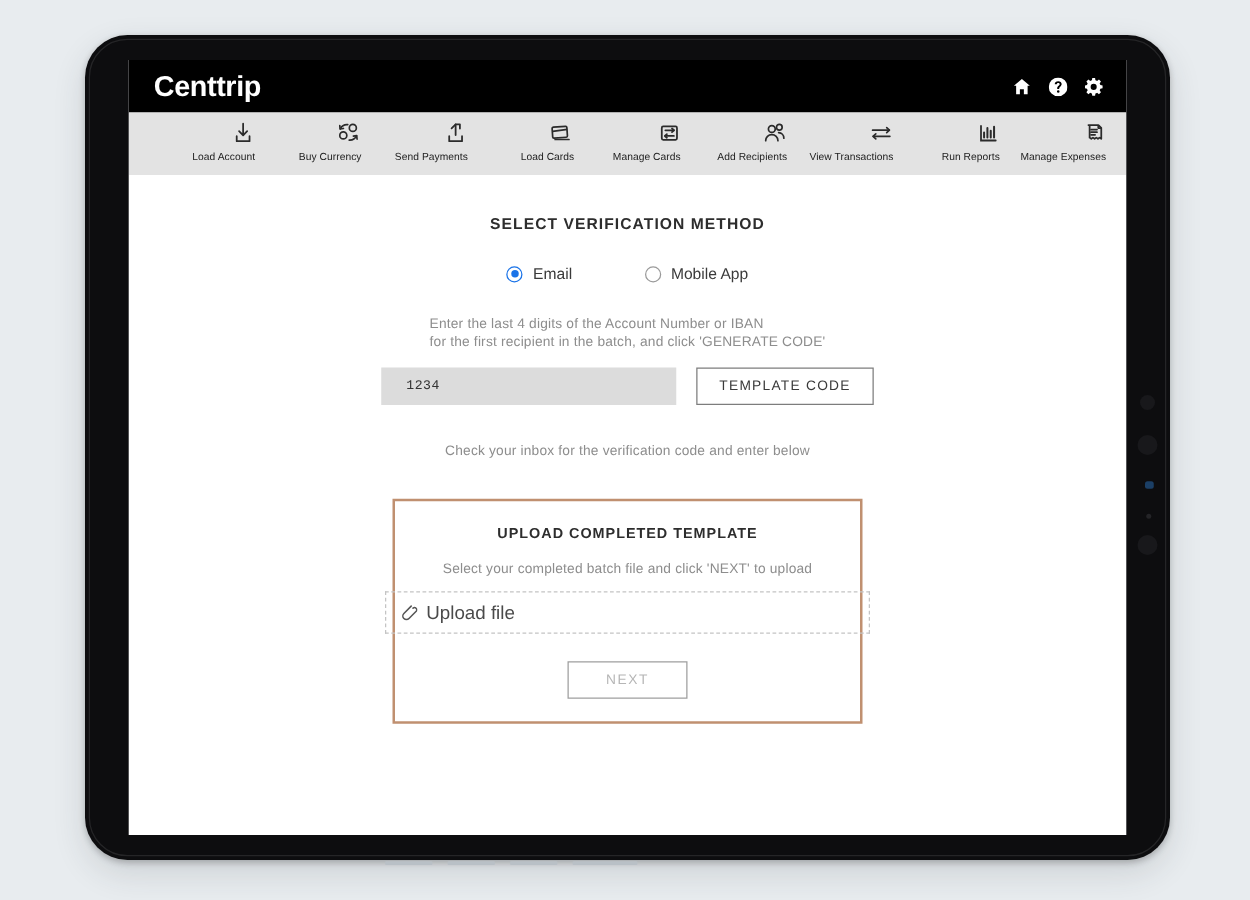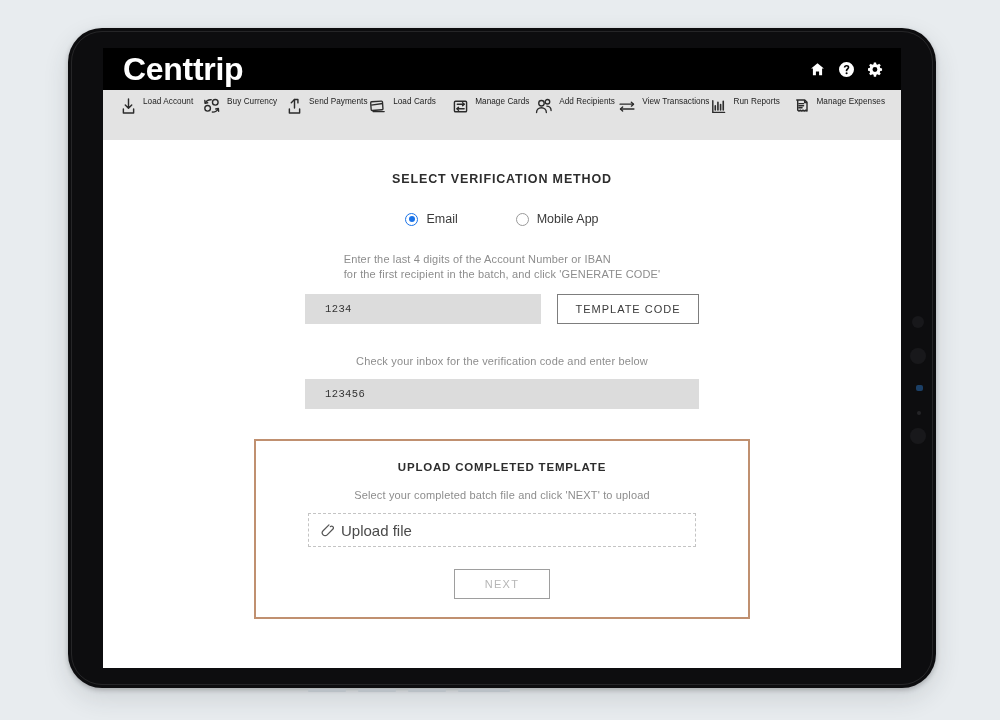--- a/index.html
+++ b/index.html
@@ -63,40 +63,40 @@
   #app-header {
     height: 42px;
     background: #000000;
     display: flex;
     align-items: center;
     justify-content: space-between;
     padding: 0 18px 0 20px;
   }
   #brand {
     color: #ffffff;
-    font-size: 32px;
+    font-size: 23px;
     font-weight: 600;
     letter-spacing: -0.3px;
   }
   #header-icons { display: flex; align-items: center; gap: 14px; }
   #header-icons .hicon { width: 15px; height: 15px; display: block; fill: #ffffff; }
 
   
   #toolbar {
     height: 50px;
     background: #e3e3e3;
     display: flex;
     align-items: flex-start;
     justify-content: space-between;
     padding: 7px 16px 0 16px;
   }
   .tool {
     display: flex;
-    flex-direction: row;
-    align-items: flex-start;
+    flex-direction: column;
+    align-items: flex-end;
     justify-content: flex-start;
     flex: 1 1 0;
     gap: 5px;
     cursor: pointer;
   }
   .tool .ticon { height: 19px; display: flex; align-items: center; justify-content: center; }
   .tool .ticon svg { stroke: #2b2b2b; fill: none; stroke-width: 1.5; }
   .tool .tlabel {
     font-size: 8.2px;
     color: #222;
@@ -182,21 +182,21 @@
     color: #3a3a3a;
     cursor: pointer;
   }
 
   #code-help { margin-top: 30px; }
   #code-input { margin-top: 10px; width: 394px; }
 
   
   #upload-panel {
     margin-top: 30px;
-    width: 496px;
+    width: 376px;
     border: 2px solid #c09070;
     background: #ffffff;
     padding: 20px 16px 18px 16px;
     display: flex;
     flex-direction: column;
     align-items: center;
   }
   #upload-title {
     font-size: 11.5px;
     font-weight: 700;
@@ -404,21 +404,20 @@
           <div>for the first recipient in the batch, and click 'GENERATE CODE'</div>
         </div>
 
         <div id="digits-row">
           <div id="digits-input" class="gray-input">1234</div>
           <div id="generate-btn">TEMPLATE CODE</div>
         </div>
 
         <div id="code-help" class="help-text">Check your inbox for the verification code and enter below</div>
 
-        <div id="code-input" class="gray-input">123456</div>
 
         <div id="upload-panel">
           <div id="upload-title">UPLOAD COMPLETED TEMPLATE</div>
           <div id="upload-sub">Select your completed batch file and click 'NEXT' to upload</div>
 
           <div id="dropzone">
             <span>
               <svg id="clip-icon" viewBox="0 0 16 16">
                   <path d="M11.6 3.1a2.2 2.2 0 0 1 3.1 3.1l-7.1 7.1a3.5 3.5 0 0 1-5-5l7.2-7.2" fill="none" stroke="#555" stroke-width="1.5" stroke-linecap="round"></path>
                 </svg>

